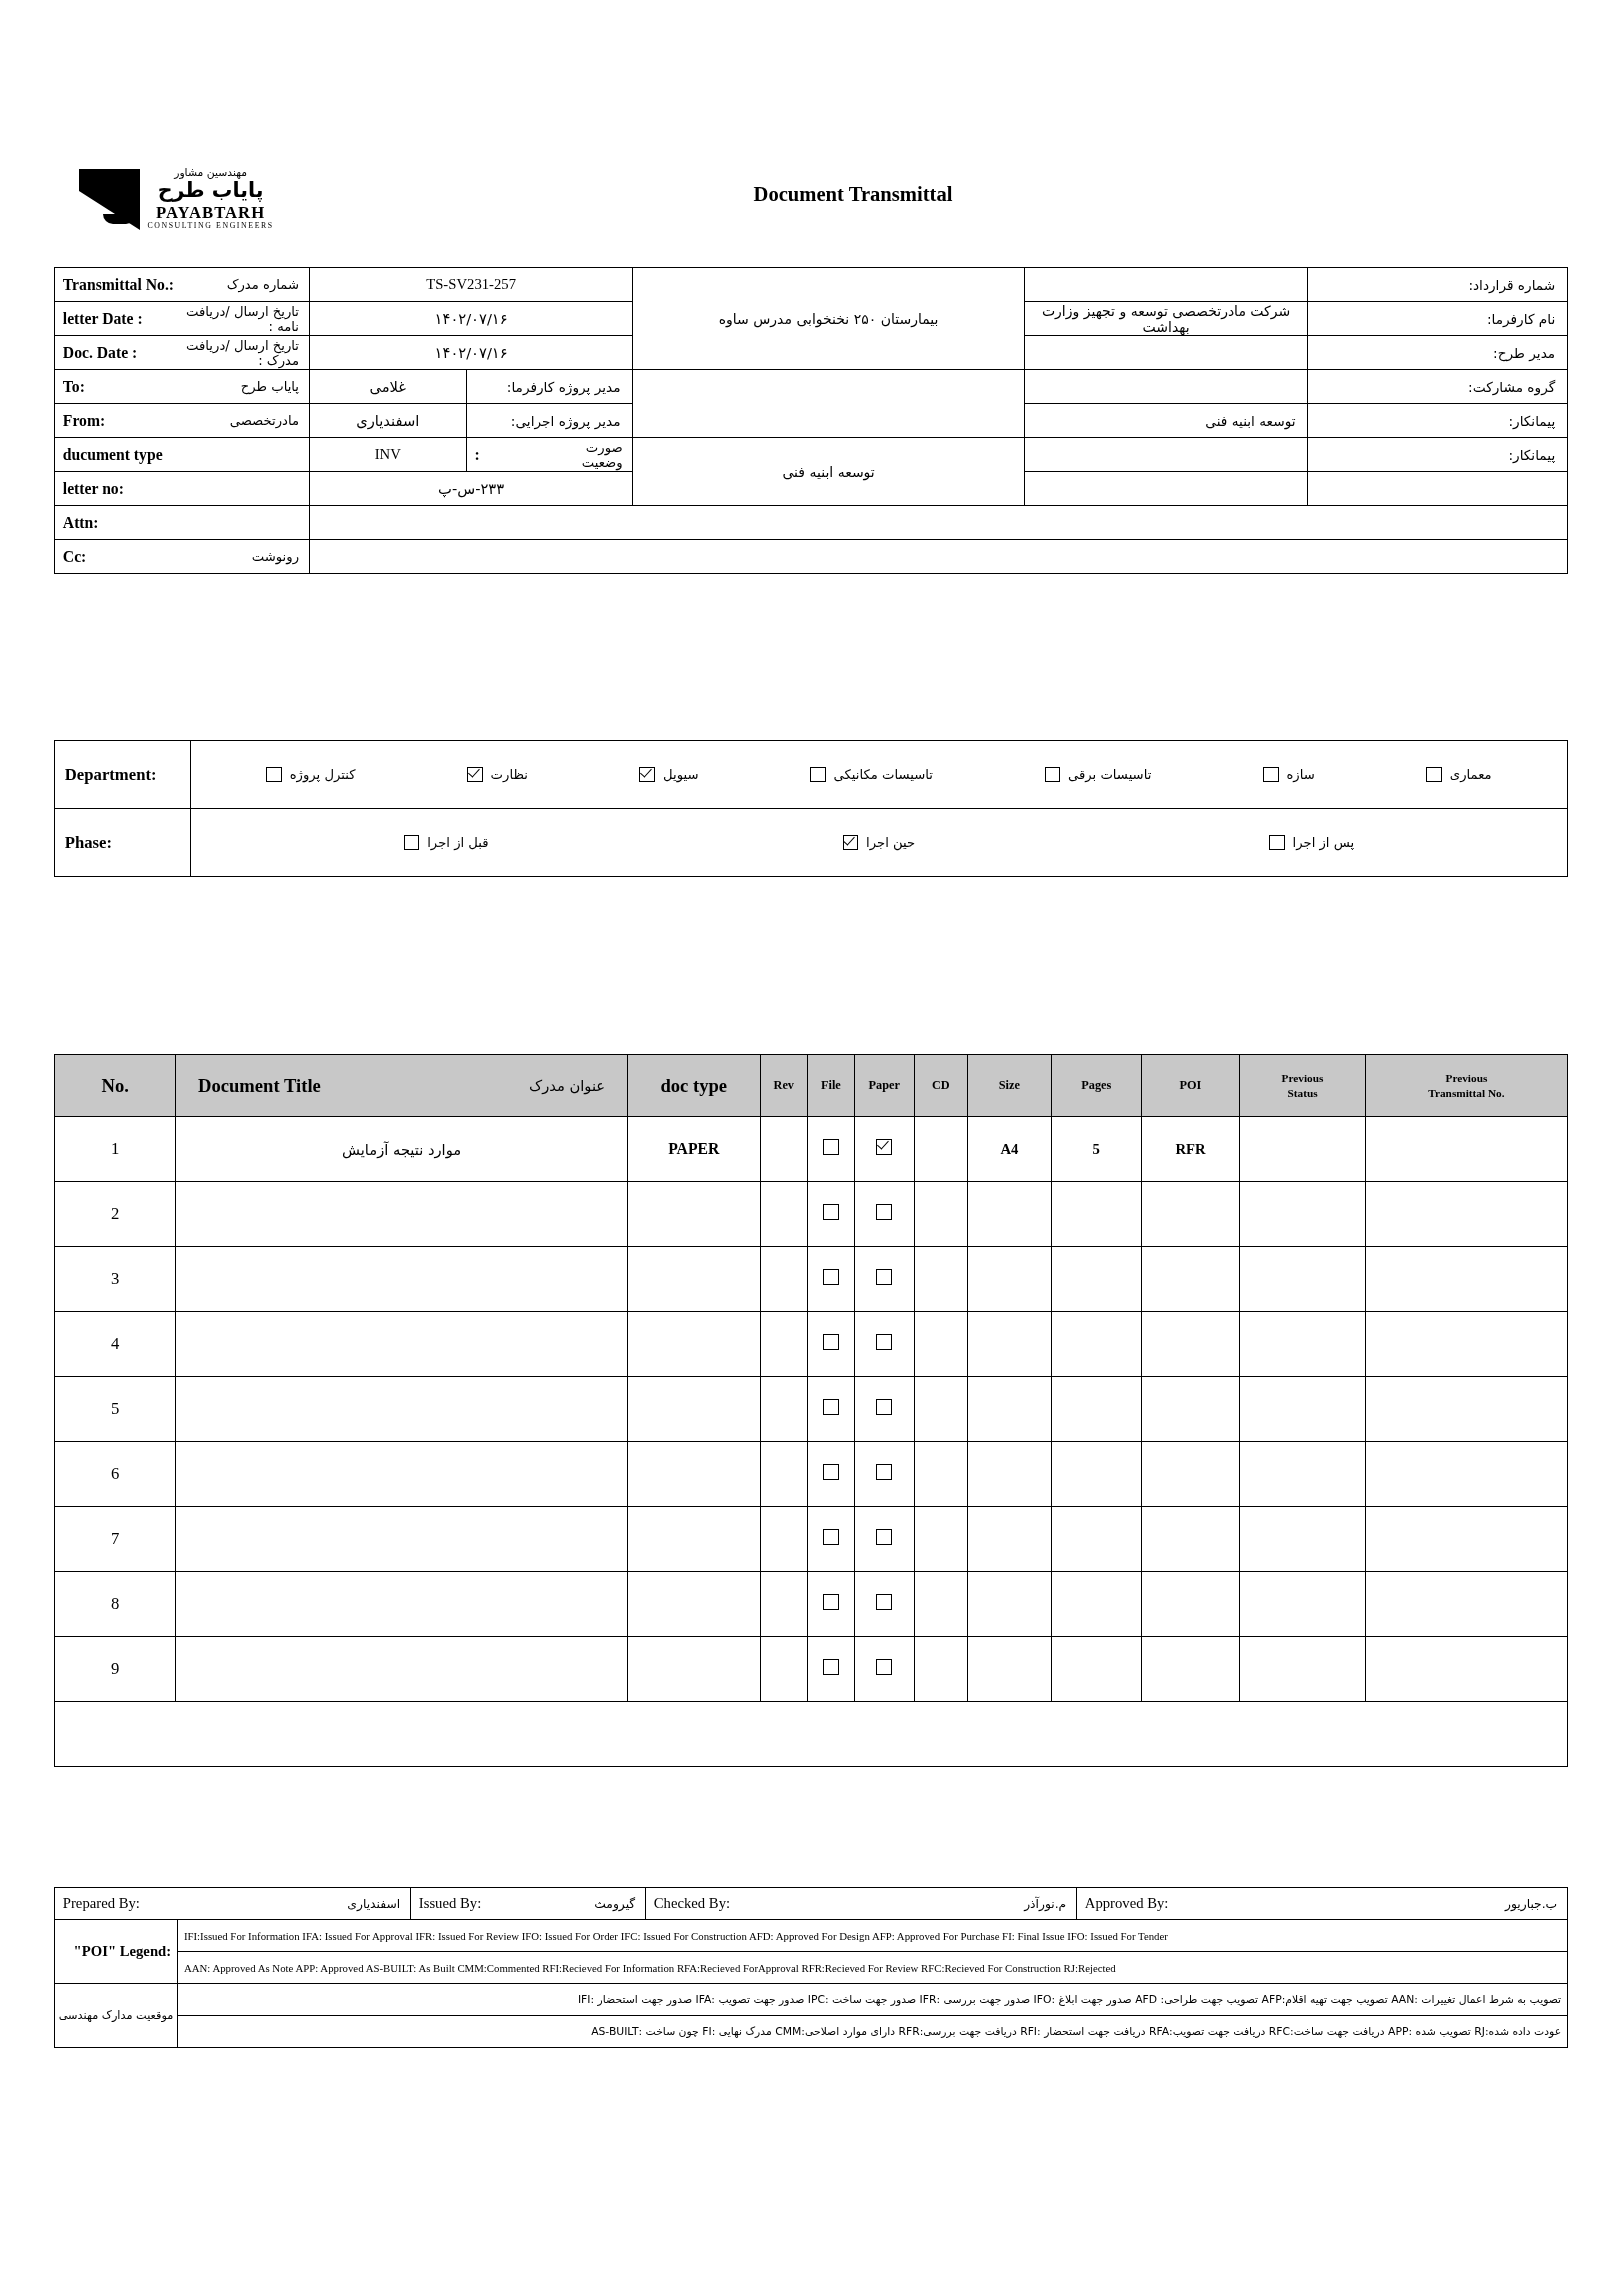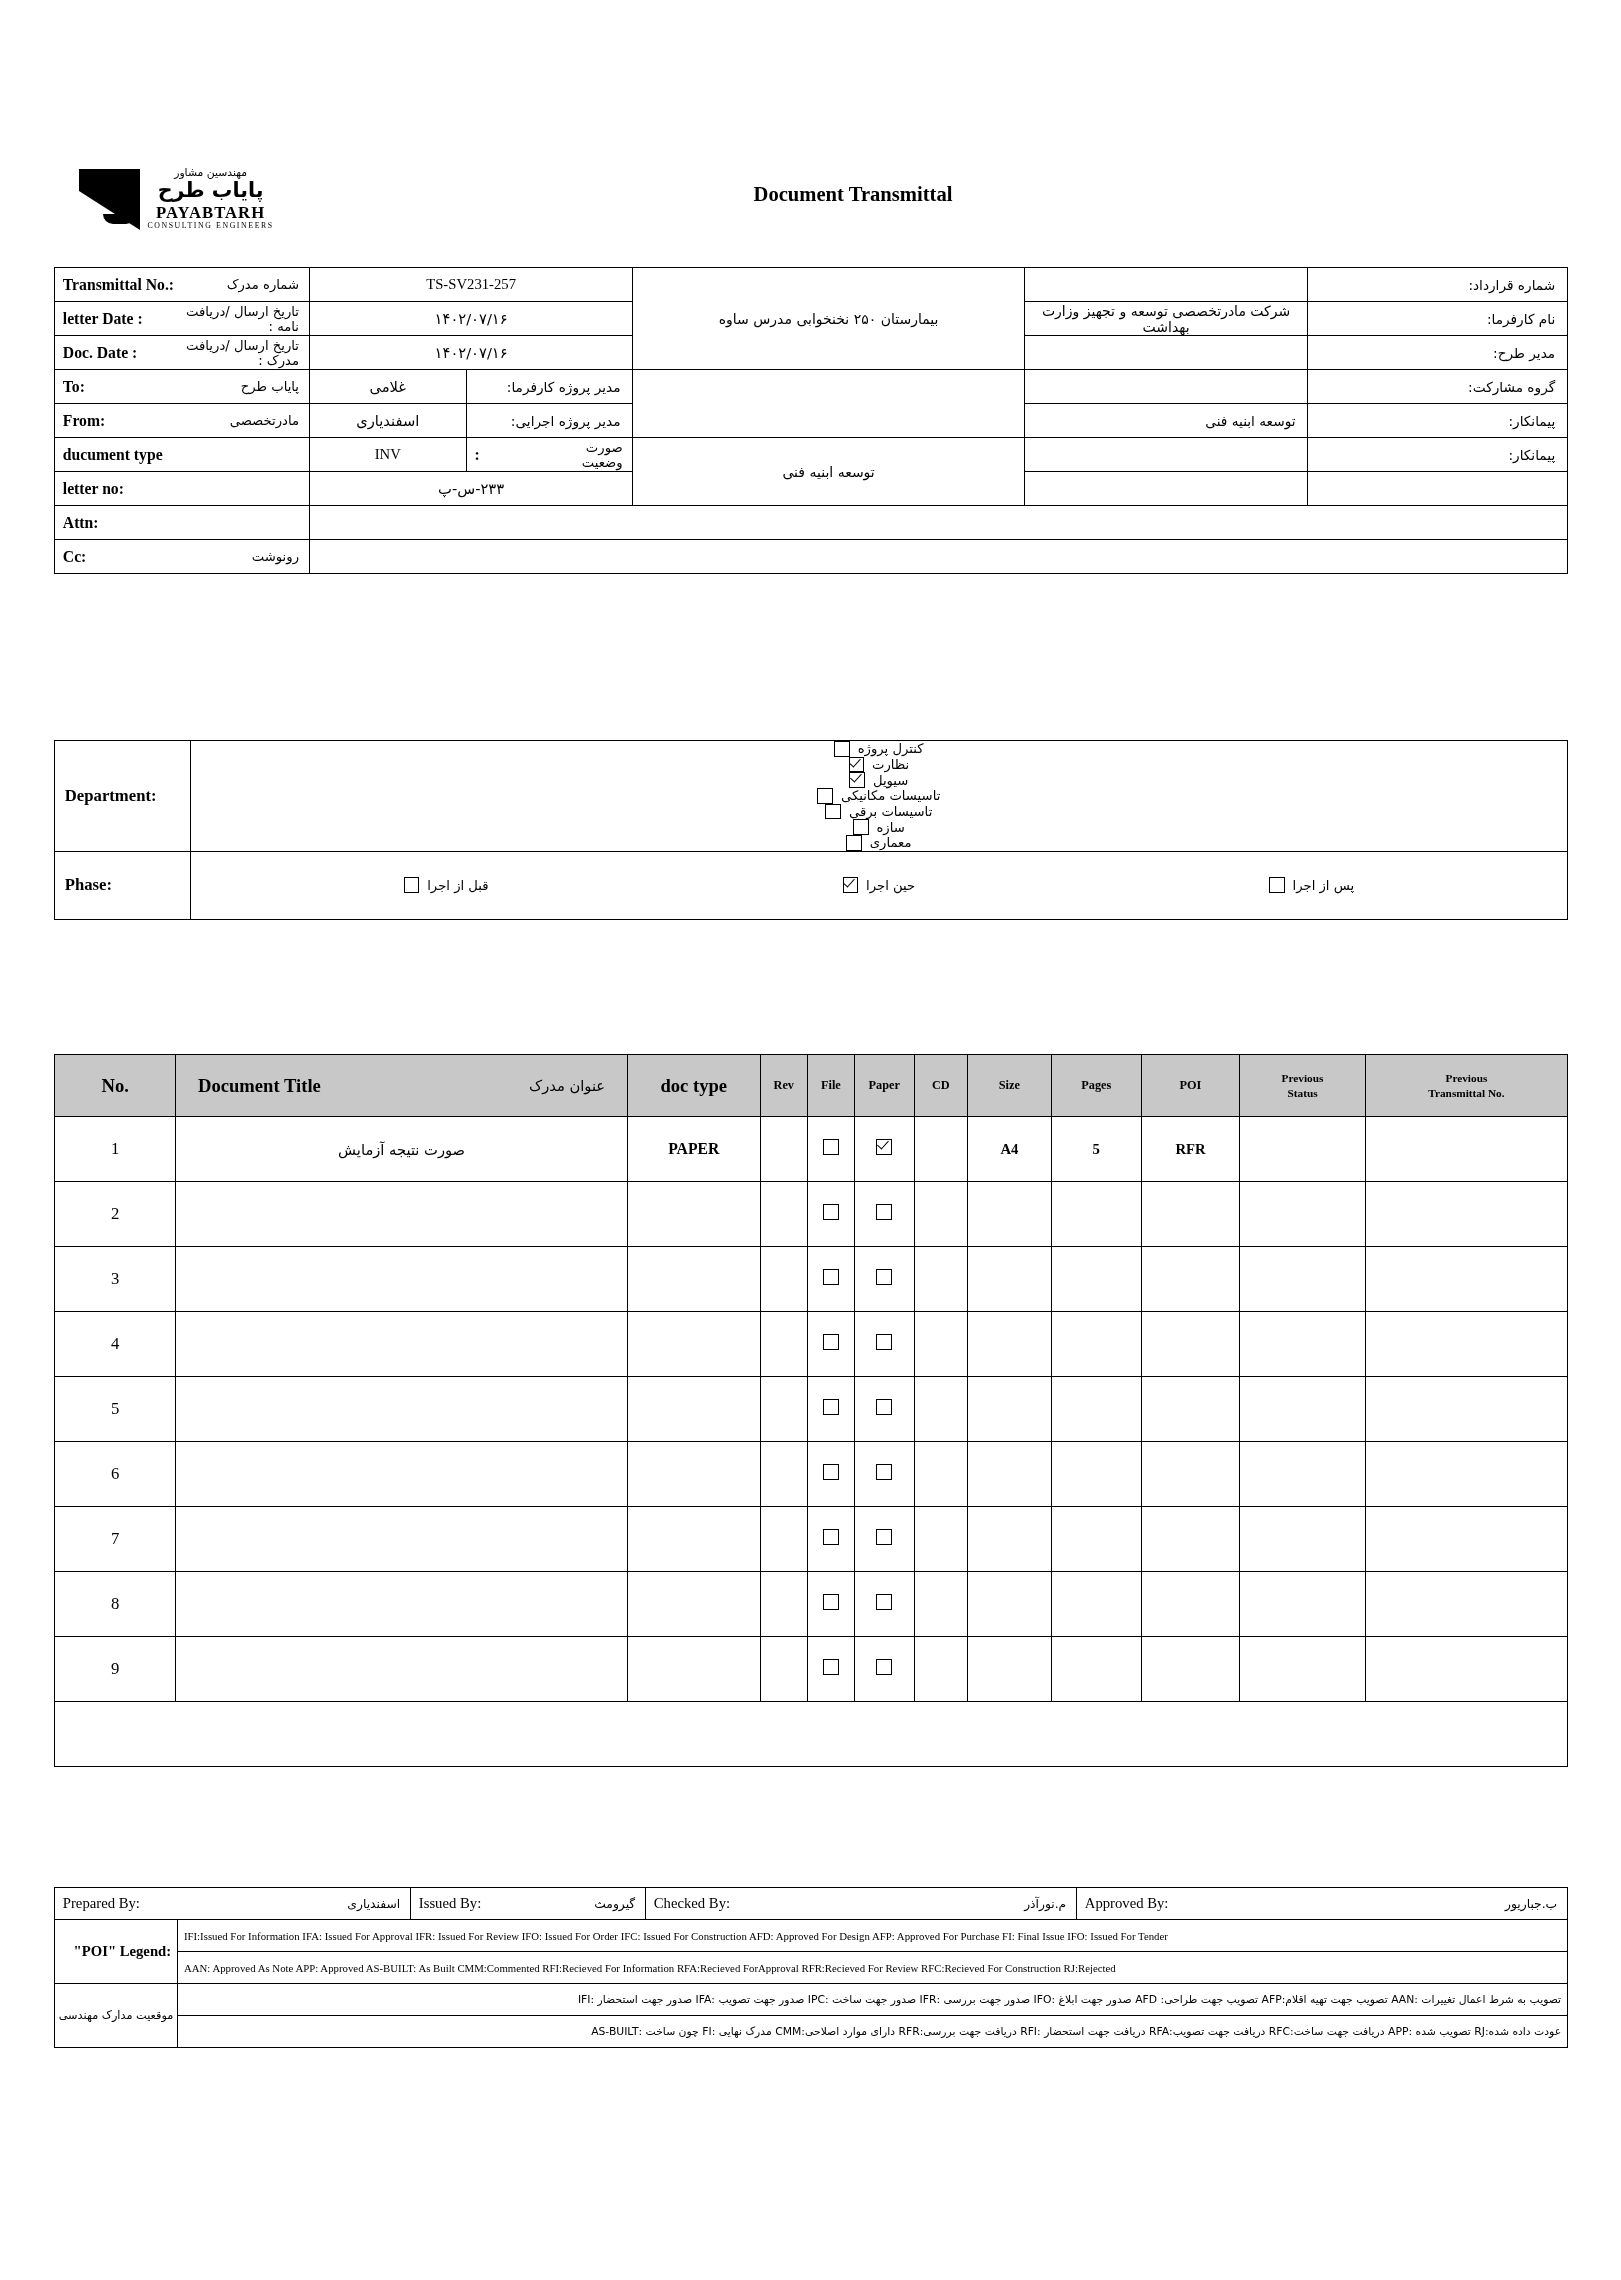--- a/index.html
+++ b/index.html
@@ -173,21 +173,20 @@
     font-weight: bold;
     font-size: 16.7px;
     padding-left: 9.8px;
   }
   .chk-row {
     display: flex;
     align-items: center;
     justify-content: space-around;
     height: 100%;
     padding: 0 19.6px;
-    flex-direction: column;
   }
   .chk-item {
     display: inline-flex;
     align-items: center;
     gap: 7.8px;
     direction: rtl;
     font-family: "DejaVu Sans", sans-serif;
     font-size: 13.2px;
   }
   .box {
@@ -555,21 +554,21 @@
         <td class="hdr-xs">
           <div>Previous</div>
           <div>Transmittal No.</div>
         </td>
       </tr>
     </thead>
     <tbody>
 
       <tr>
         <td class="c row-no">1</td>
-        <td class="doctitle-fa">صورت نتیجه آزمایش</td>
+        <td class="doctitle-fa">موارد نتیجه آزمایش</td>
         <td class="c bold" style="font-size:15.7px;">PAPER</td>
         <td class="c"></td>
         <td class="c"><span class="box"></span></td>
         <td class="c"><span class="box checked"></span></td>
         <td class="c"></td>
         <td class="c bold" style="font-size:14.7px;">A4</td>
         <td class="c bold" style="font-size:14.7px;">5</td>
         <td class="c bold" style="font-size:14.7px;">RFR</td>
         <td class="c"></td>
         <td class="c"></td>

